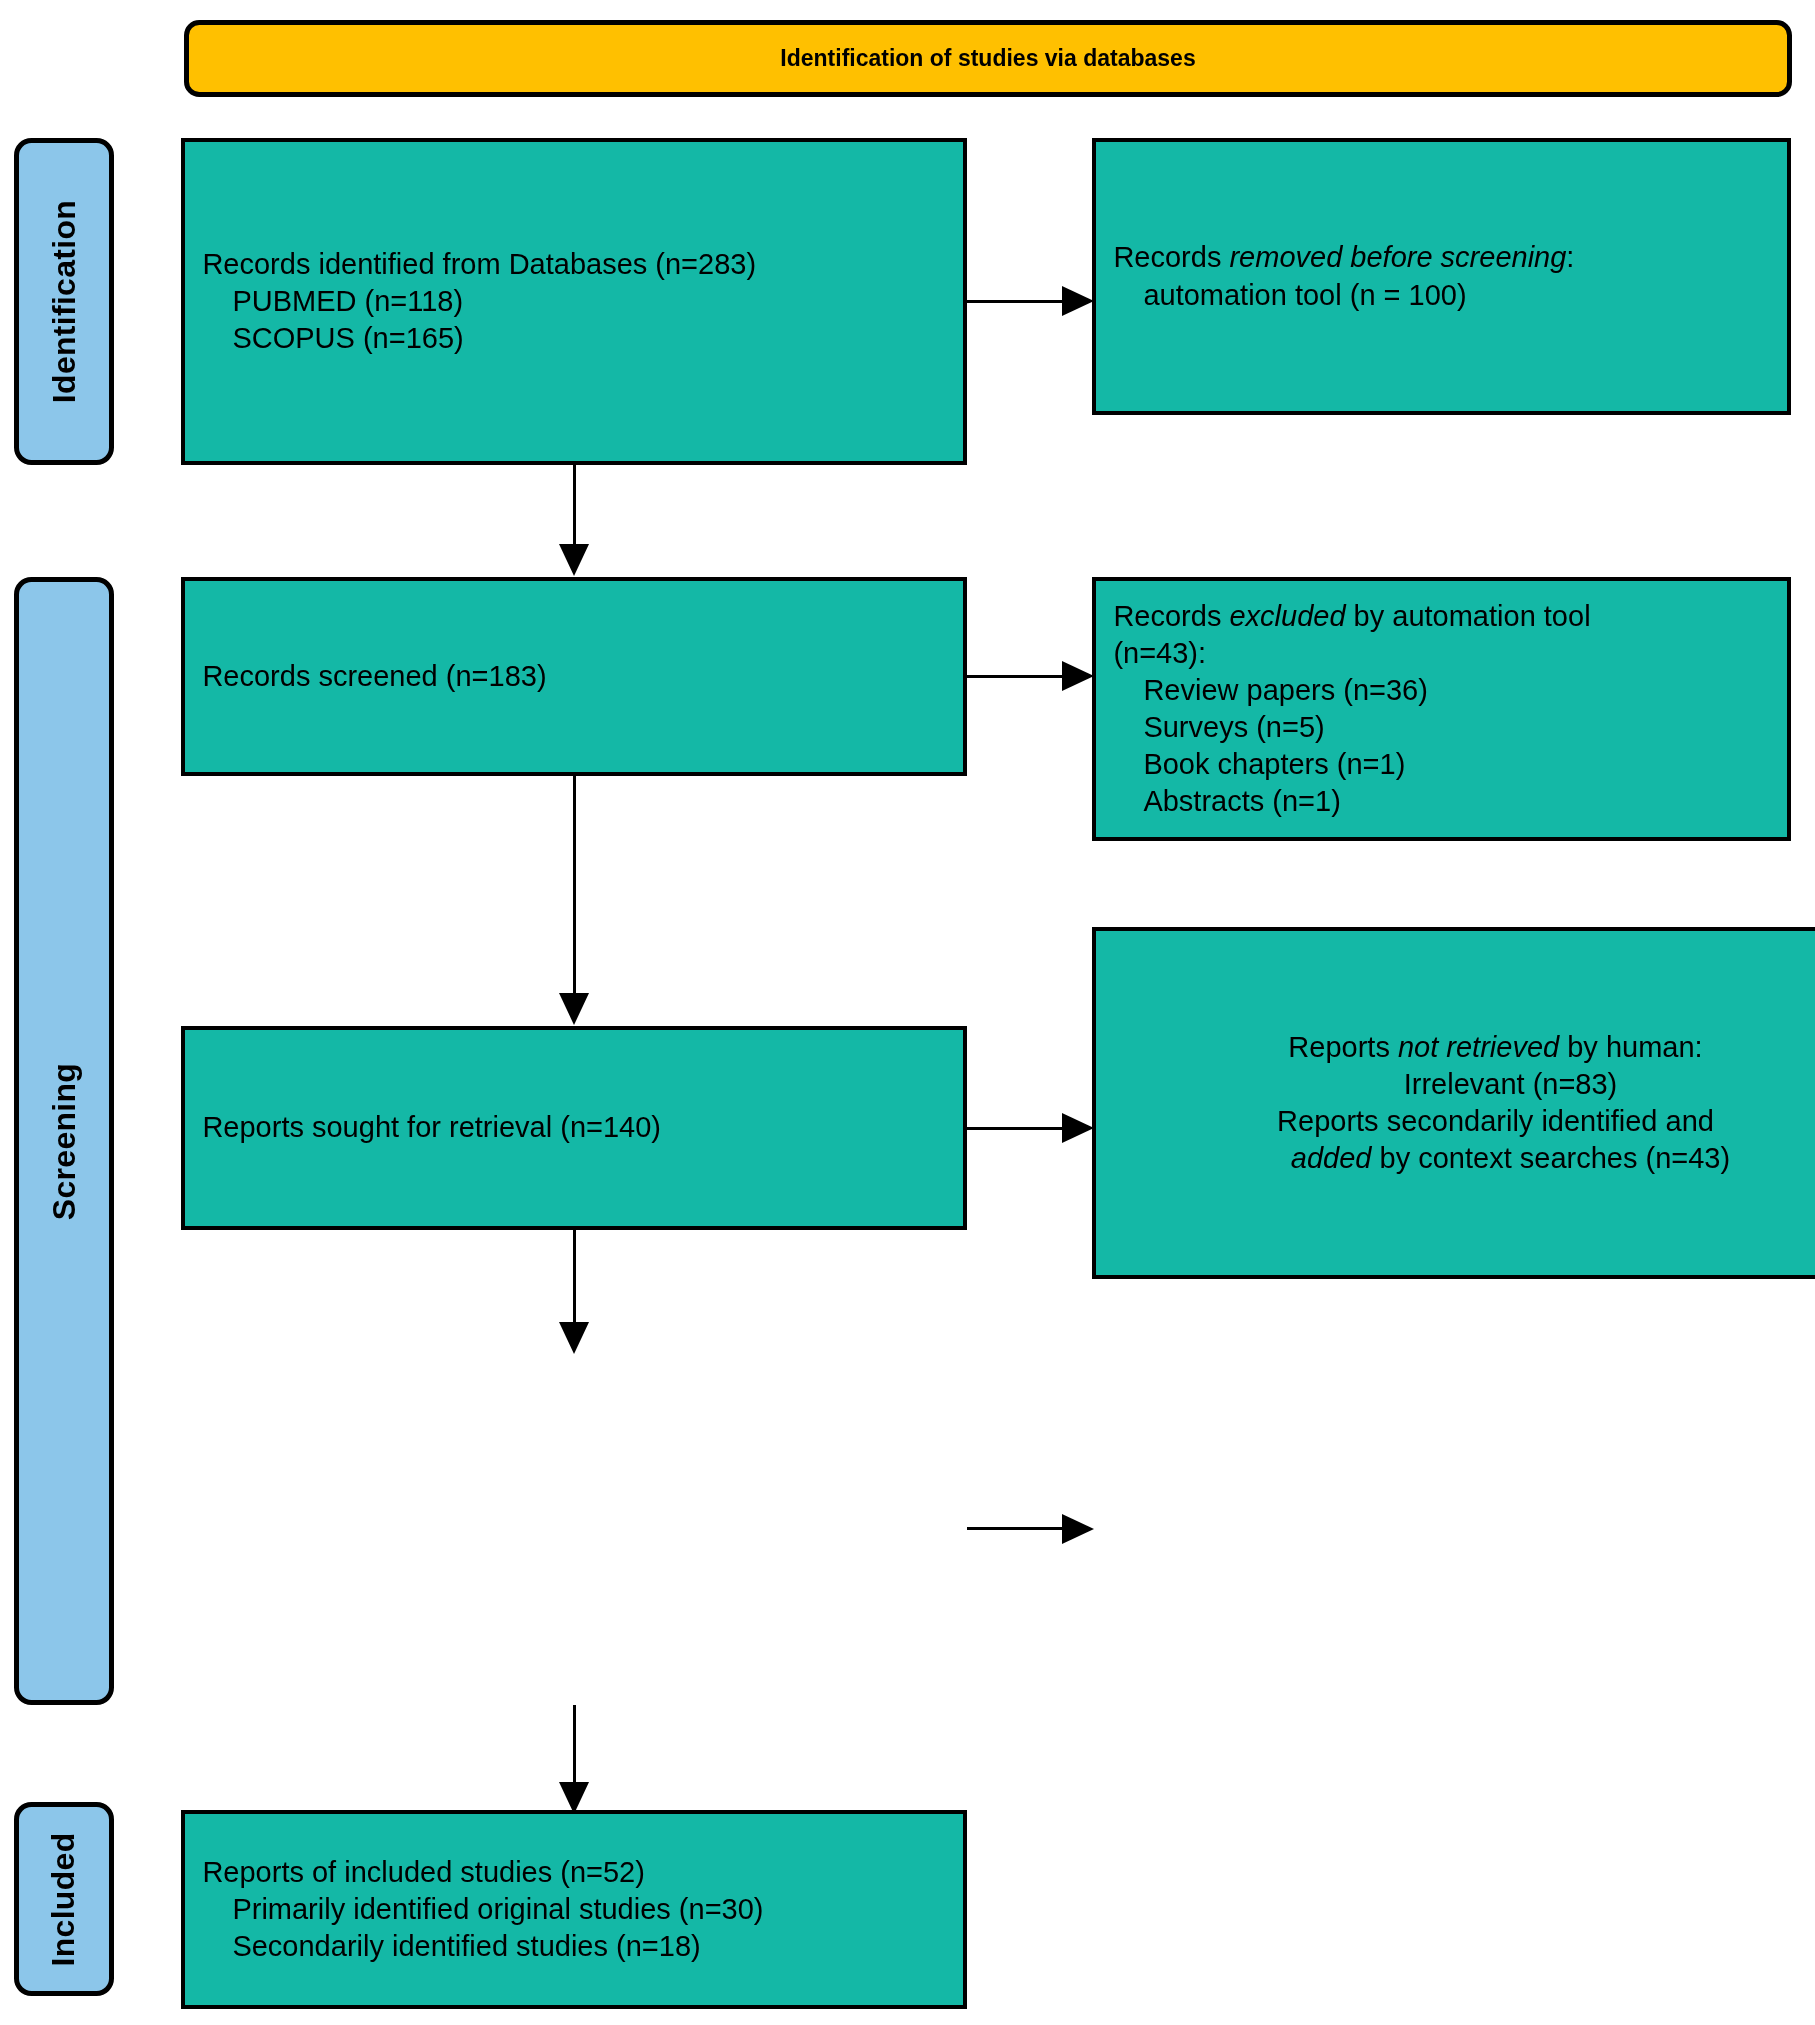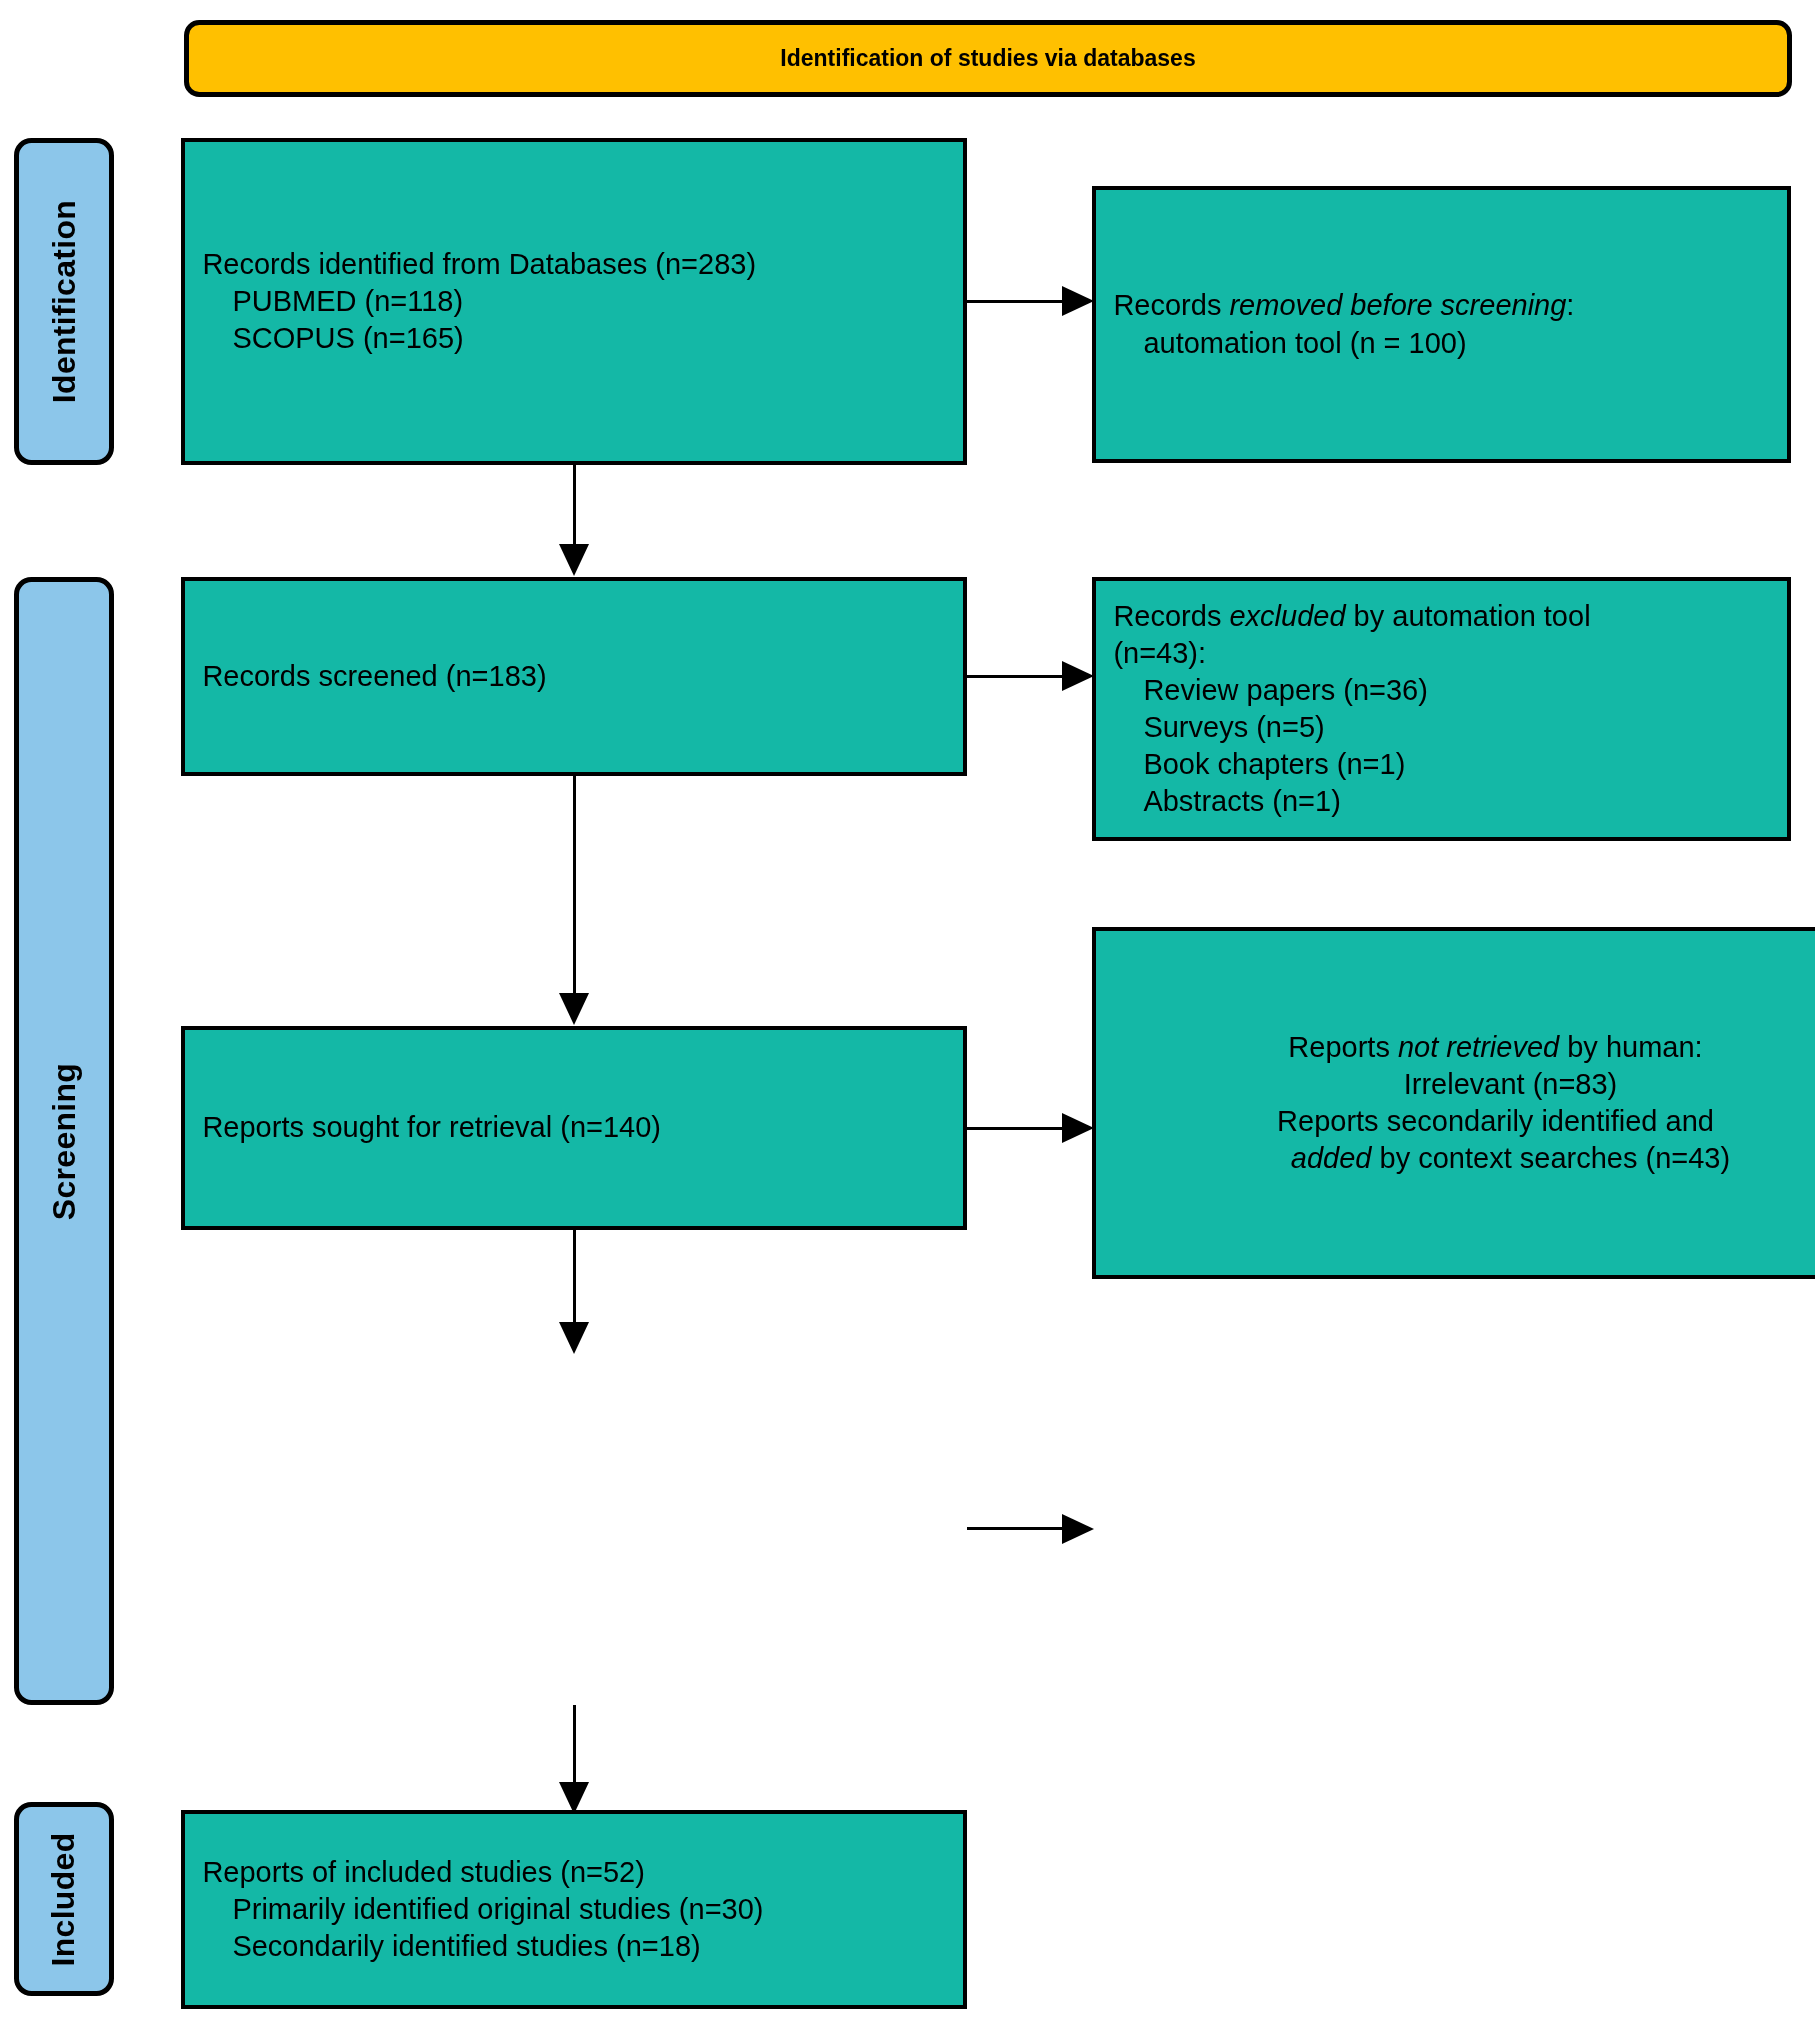--- a/index.html
+++ b/index.html
@@ -129,21 +129,21 @@
   </div>
 
   <div class="flowbox" style="left:181px; top:138px; width:786px; height:327px;">
     <div class="box-body">
       <div class="line">Records identified from Databases (n=283)</div>
       <div class="line indent1">PUBMED (n=118)</div>
       <div class="line indent1">SCOPUS (n=165)</div>
     </div>
   </div>
 
-  <div class="flowbox" style="left:1092px; top:138px; width:699px; height:277px;margin-top:48px;">
+  <div class="flowbox" style="left:1092px; top:138px; width:699px; height:277px;">
     <div class="box-body">
       <div class="line"><span>Records </span><i>removed before screening</i><span>:</span></div>
       <div class="line indent1">automation tool (n = 100)</div>
     </div>
   </div>
 
   <div class="h-line" style="left:967px; top:300px; width:97px;"></div>
   <div class="h-arrow" style="left:1062px; top:286px;"></div>
 
   <div class="v-line" style="left:573px; top:465px; height:82px;"></div>

